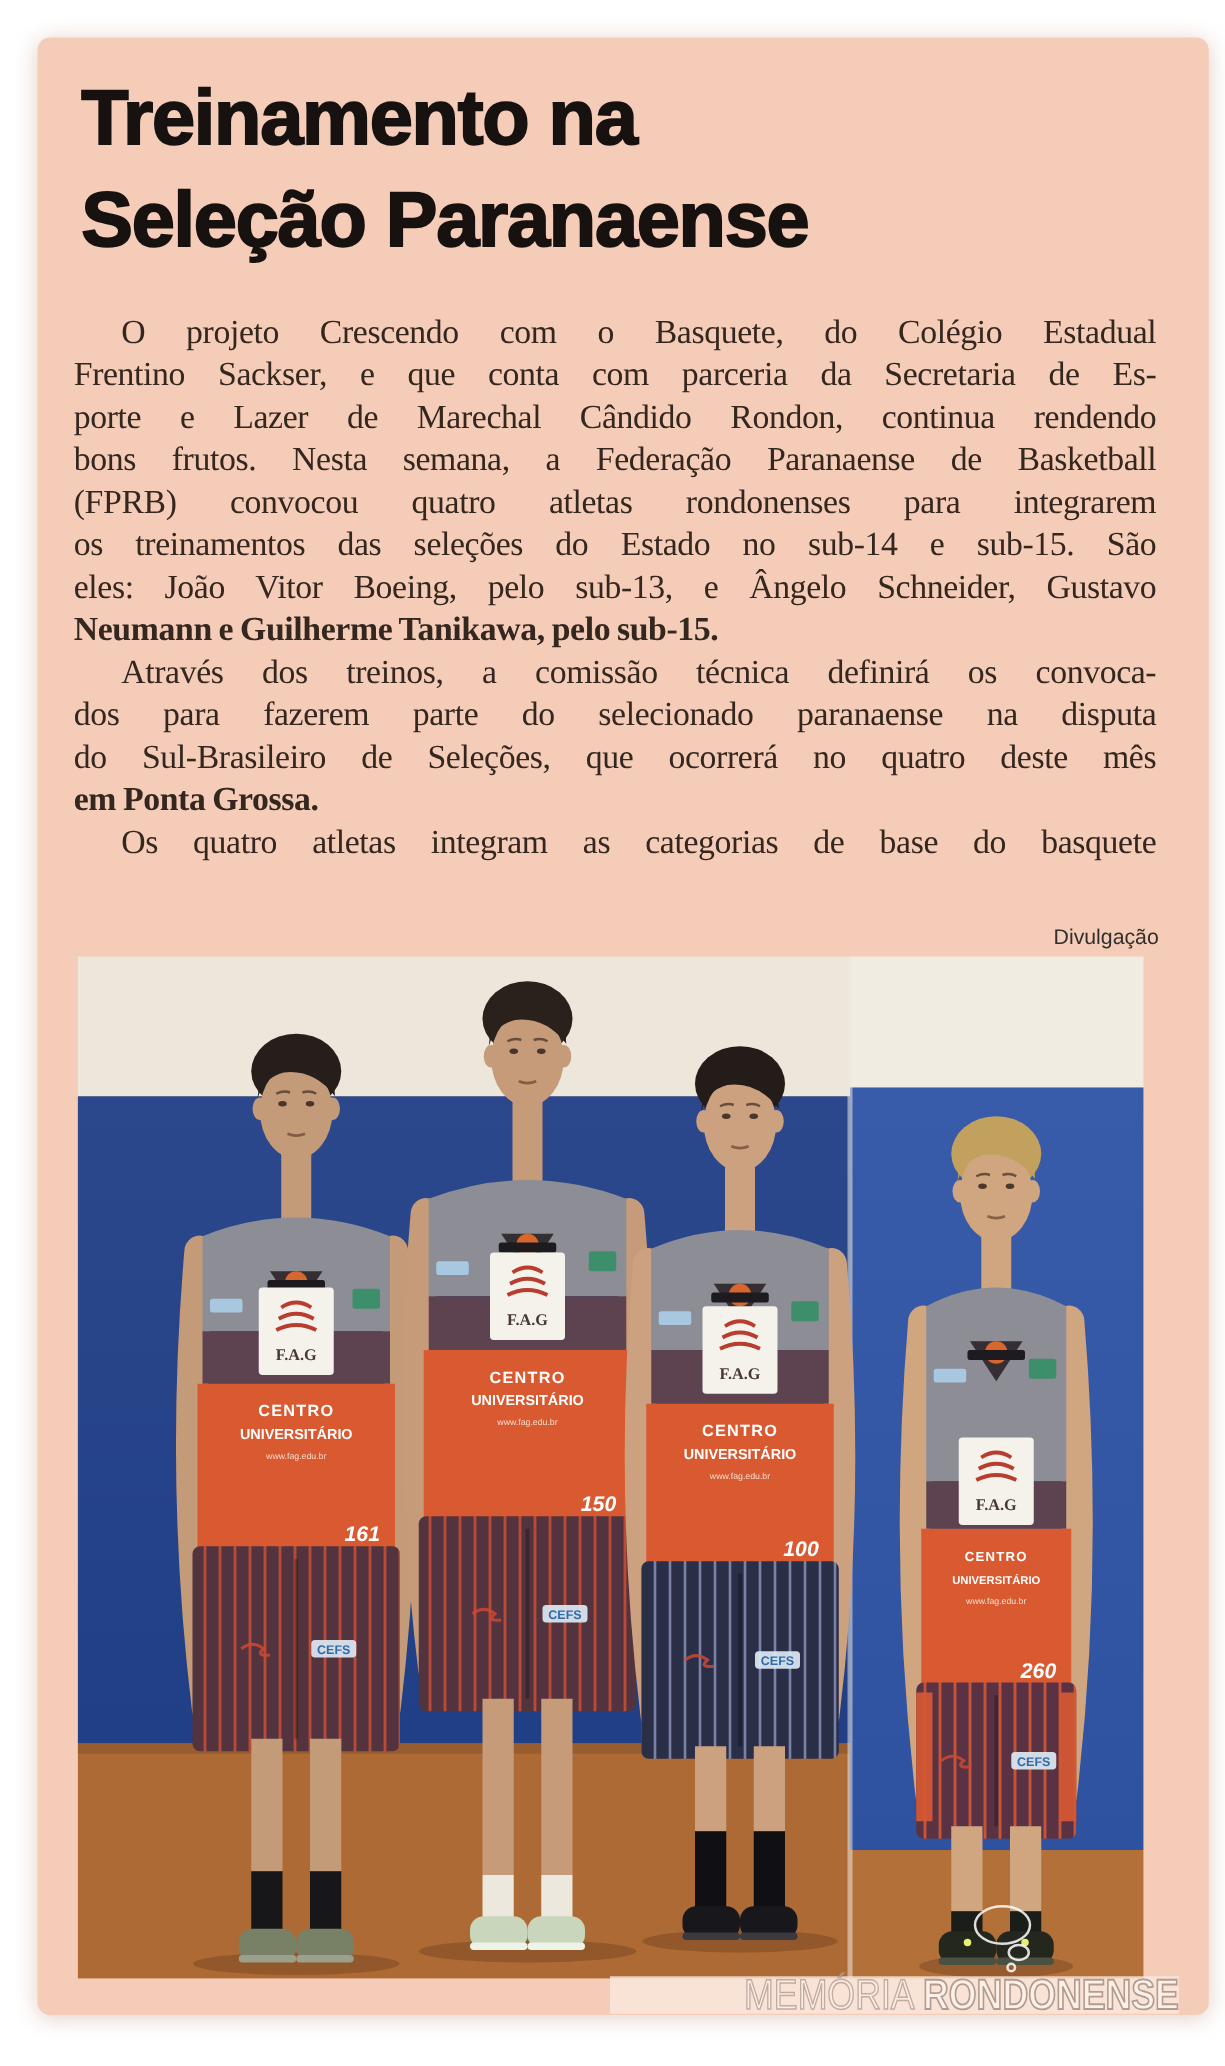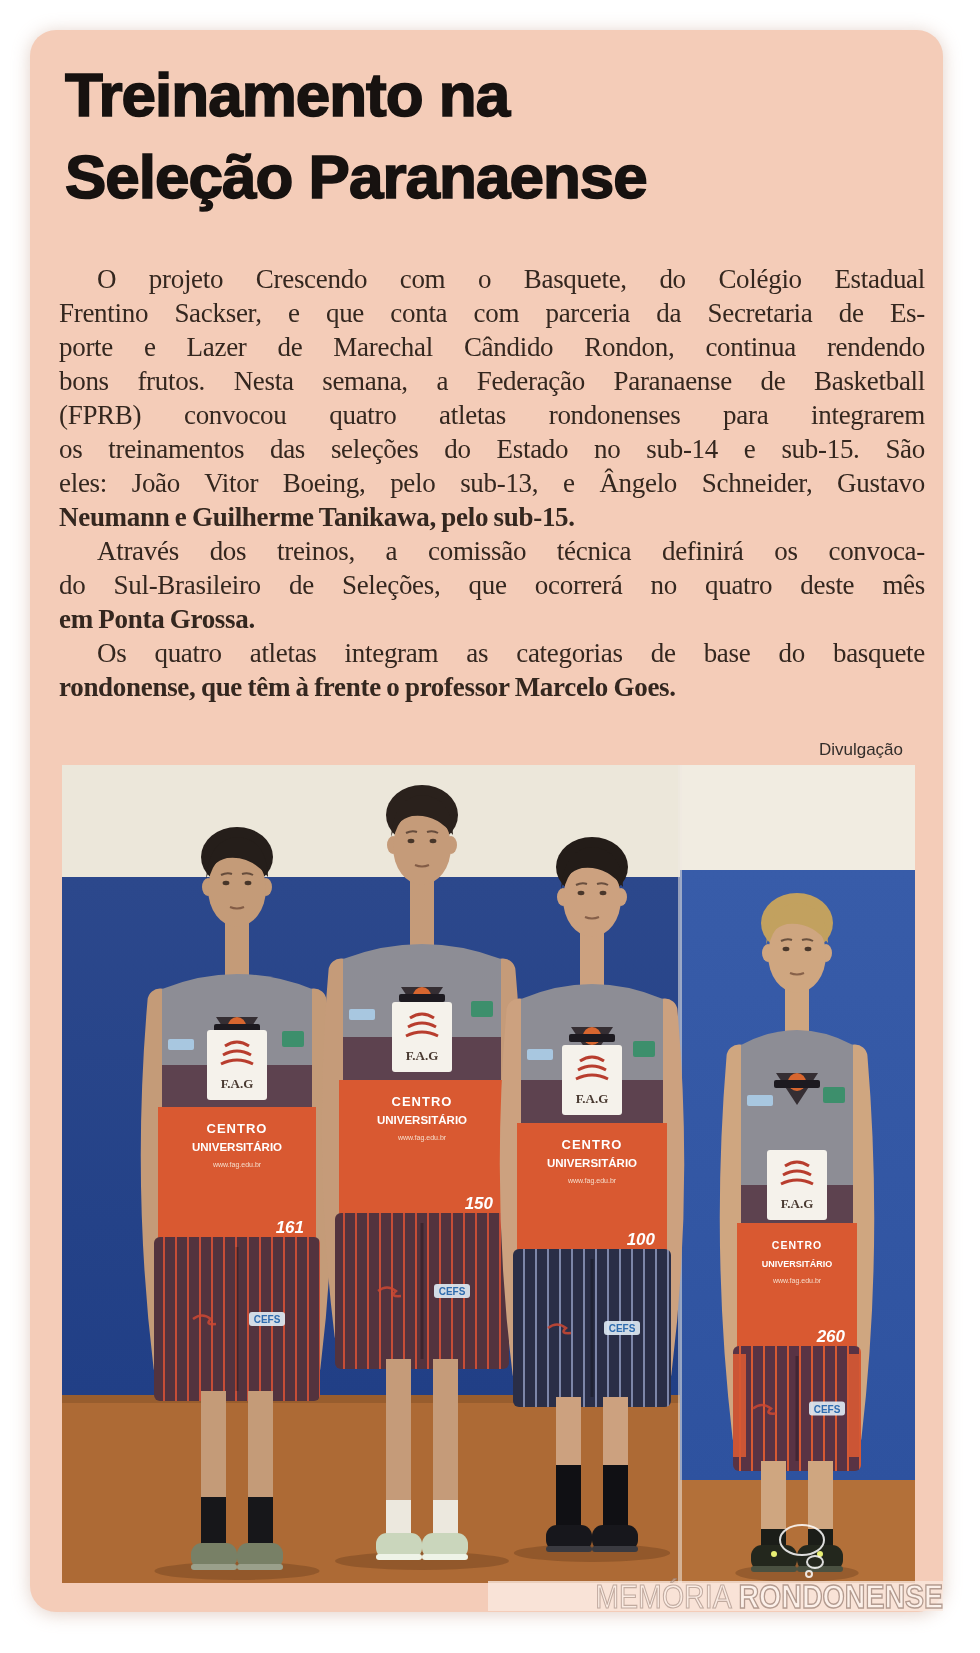--- a/index.html
+++ b/index.html
@@ -1,24 +1,24 @@
 <!DOCTYPE html>
 <html style="--card-bg: #f4ccb8; --title-col: #171210; --body-col: #34271f; --credit-col: #332e2b; --wm-band: rgba(250,232,222,0.8);"><head>
 <meta charset="utf-8">
 <style>
   html,body{margin:0;padding:0;background:#ffffff;}
   .page{position:relative;width:980px;height:1653px;background:#fff;overflow:hidden;
         font-family:"Liberation Sans",sans-serif;}
   .card{position:absolute;left:30px;top:30px;width:913px;height:1582px;
-        background:var(--card-bg,#f4ccb8);border-radius:26px;
-        box-shadow:0 2px 18px rgba(190,150,130,.45);}
+        background:var(--card-bg,#f4ccb8);border-radius:10px;
+        box-shadow:0 2px 18px rgba(190,150,130,.45);padding-left:24px;}
   .title{position:absolute;left:35px;top:24px;width:860px;
          font-size:62px;line-height:82px;font-weight:bold;letter-spacing:-1px;
          color:var(--title-col,#171210);-webkit-text-stroke:1.6px var(--title-col,#171210);}
-  .body{position:absolute;left:29px;top:232px;width:866px;
+  .body{position:absolute;left:29px;top:218px;width:866px;
         font-family:"Liberation Serif",serif;font-size:27px;line-height:34px;
         color:var(--body-col,#34271f);letter-spacing:-0.3px;word-spacing:-1px;}
   .jline{text-align:justify;text-align-last:justify;height:34px;}
   .jline.first{padding-left:38px;}
   .jline.end{text-align-last:left;font-weight:bold;}
   .credit{position:absolute;top:710px;right:40px;font-size:17px;line-height:20px;
           color:var(--credit-col,#332e2b);margin-left:30px;}
   .photo{position:absolute;left:32px;top:735px;width:853px;height:818px;
          filter:blur(.4px) saturate(.92);overflow:hidden;}
   .photo svg{display:block;}
@@ -46,24 +46,24 @@
     <div class="body" id="article-body">
         <div class="jline first">O projeto Crescendo com o Basquete, do Colégio Estadual</div>
         <div class="jline">Frentino Sackser, e que conta com parceria da Secretaria de Es-</div>
         <div class="jline">porte e Lazer de Marechal Cândido Rondon, continua rendendo</div>
         <div class="jline">bons frutos. Nesta semana, a Federação Paranaense de Basketball</div>
         <div class="jline">(FPRB) convocou quatro atletas rondonenses para integrarem</div>
         <div class="jline">os treinamentos das seleções do Estado no sub-14 e sub-15. São</div>
         <div class="jline">eles: João Vitor Boeing, pelo sub-13, e Ângelo Schneider, Gustavo</div>
         <div class="jline end">Neumann e Guilherme Tanikawa, pelo sub-15.</div>
         <div class="jline first">Através dos treinos, a comissão técnica definirá os convoca-</div>
+        <div class="jline">dos para fazerem parte do selecionado paranaense na disputa</div>
         <div class="jline">do Sul-Brasileiro de Seleções, que ocorrerá no quatro deste mês</div>
         <div class="jline end">em Ponta Grossa.</div>
         <div class="jline first">Os quatro atletas integram as categorias de base do basquete</div>
-        <div class="jline end">rondonense, que têm à frente o professor Marcelo Goes.</div>
       </div>
 
     <div class="credit">Divulgação</div>
 
     <div class="photo">
       <svg id="photoSvg" width="853" height="818" viewBox="0 0 853 818" xmlns="http://www.w3.org/2000/svg">
 <defs>
  <linearGradient id="blueL" x1="0" y1="0" x2="0" y2="1">
    <stop offset="0" stop-color="#2a4892"></stop>
               <stop offset="1" stop-color="#1e3f8c"></stop>

